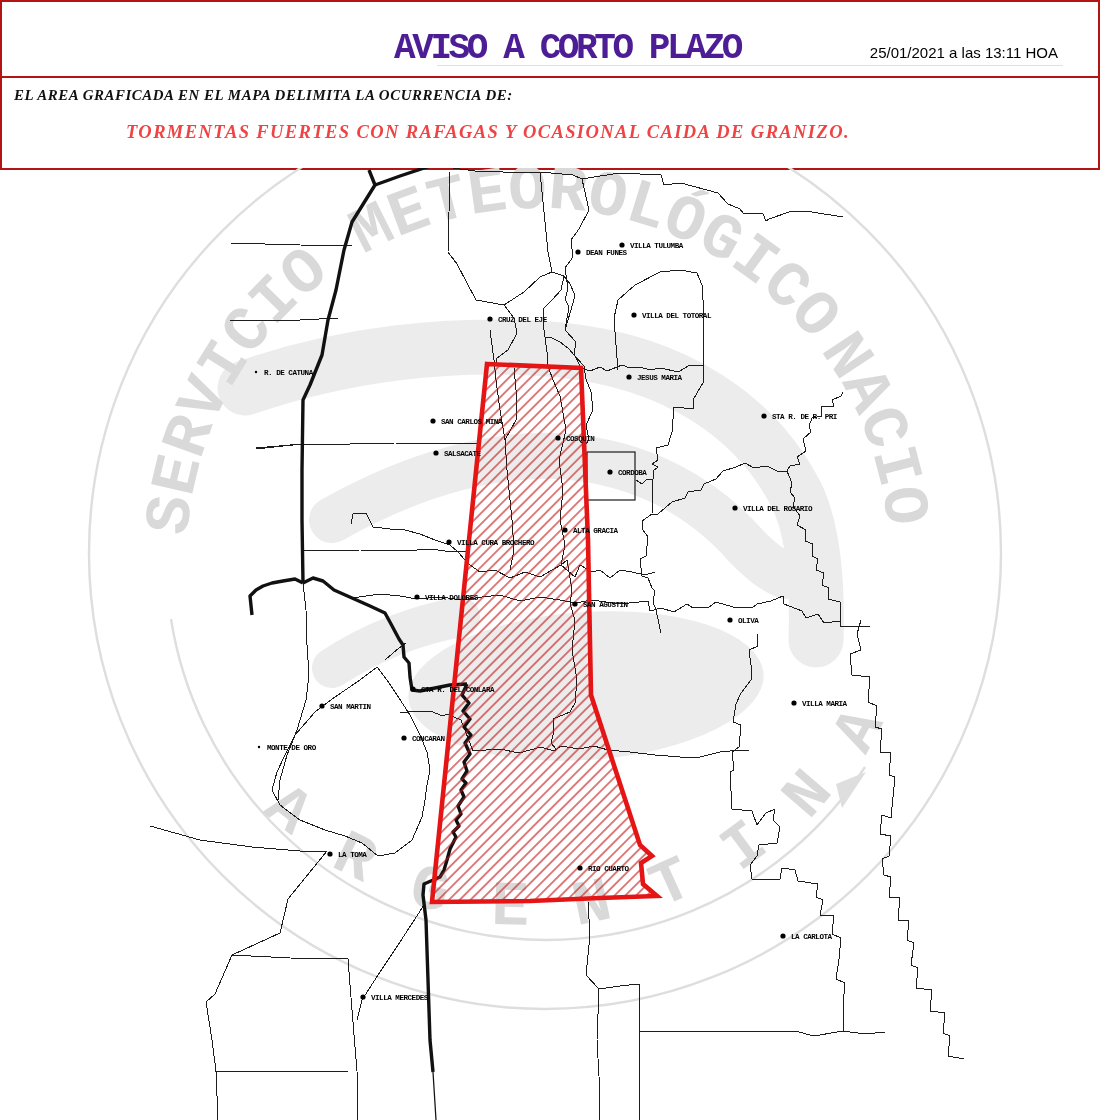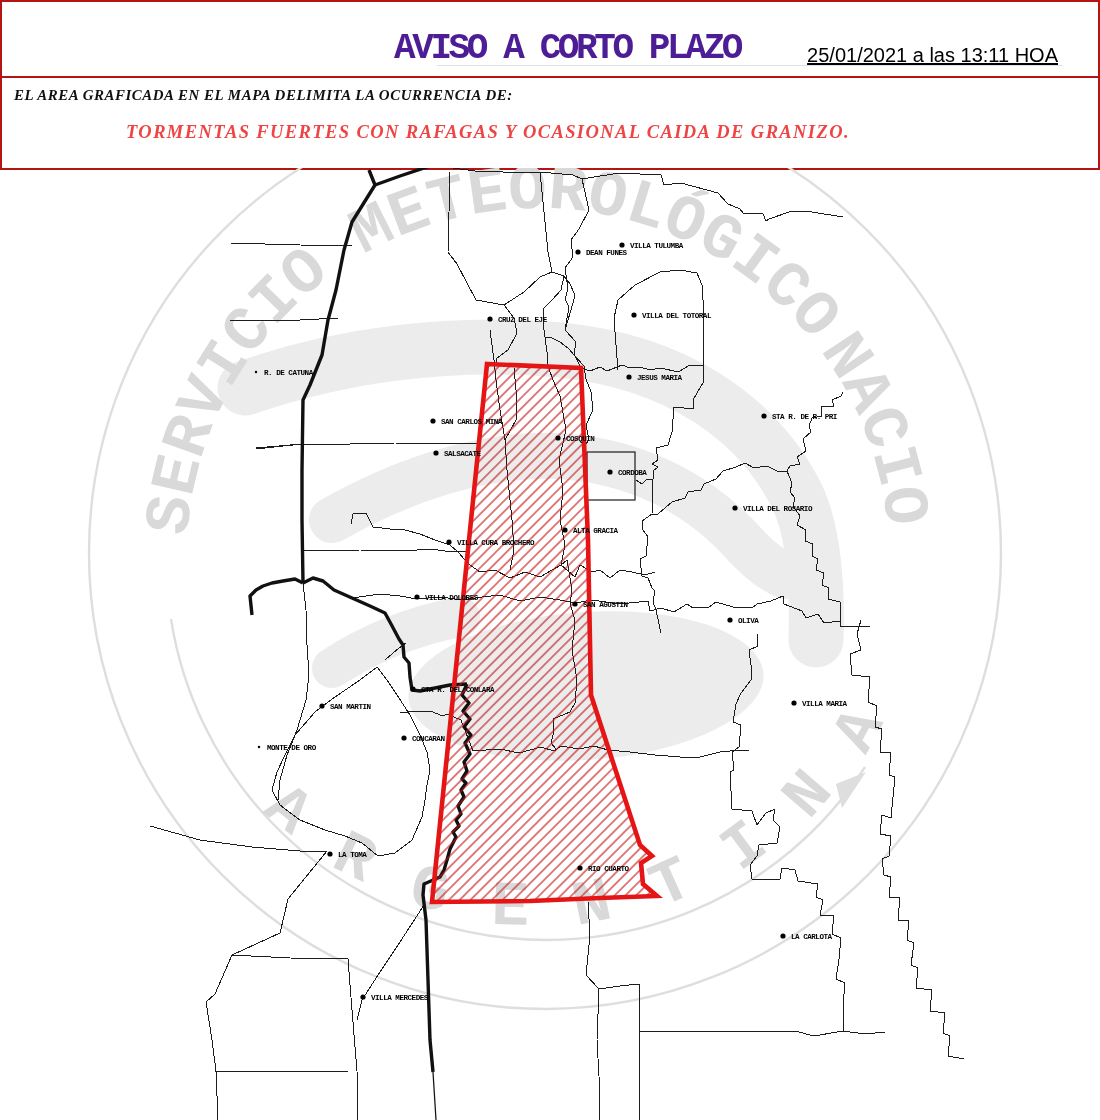--- a/index.html
+++ b/index.html
@@ -8,21 +8,21 @@
 <body>
 
 <div class="abs" style="left:0;top:0;width:1096px;height:166px;border:2px solid #b41414;"></div>
 
 <div class="abs" style="left:2px;top:76px;width:1096px;height:0;border-top:2px solid #b41414;"></div>
 
 <div class="abs" style="left:437px;top:65px;width:626px;height:0;border-top:1px solid #e0e0e0;"></div>
 
 <div class="abs" style="left:394px;top:28px;font-family:'Liberation Mono',monospace;font-weight:bold;font-size:36px;letter-spacing:-3.4px;color:#4c1d95;white-space:pre;">AVISO A CORTO PLAZO</div>
 
-<div class="abs" style="left:750px;top:44px;width:308px;font-size:20px;color:#000;text-align:right;text-decoration:underline;">25/01/2021 a las 13:11 HOA</div>
+<div class="abs" style="left:750px;top:44px;width:308px;font-size:15px;color:#000;text-align:right;">25/01/2021 a las 13:11 HOA</div>
 
 <div class="abs" style="left:14px;top:87px;font-family:'Liberation Serif',serif;font-style:italic;font-weight:bold;font-size:14.9px;letter-spacing:0.55px;color:#111;">EL AREA GRAFICADA EN EL MAPA DELIMITA LA OCURRENCIA DE:</div>
 
 <div class="abs" style="left:126px;top:122px;font-family:'Liberation Serif',serif;font-style:italic;font-weight:bold;font-size:18.5px;letter-spacing:1.4px;color:#ef4444;">TORMENTAS FUERTES CON RAFAGAS Y OCASIONAL CAIDA DE GRANIZO.</div>
 
 <svg class="abs" style="left:0;top:168px;" width="1100" height="952" viewBox="0 168 1100 952">
 <defs>
 <pattern id="ht" width="7.6" height="7.6" patternUnits="userSpaceOnUse" patternTransform="rotate(45)">
 <line x1="3.8" y1="0" x2="3.8" y2="7.6" stroke="#c21414" stroke-width="1.1"></line>
 </pattern>

